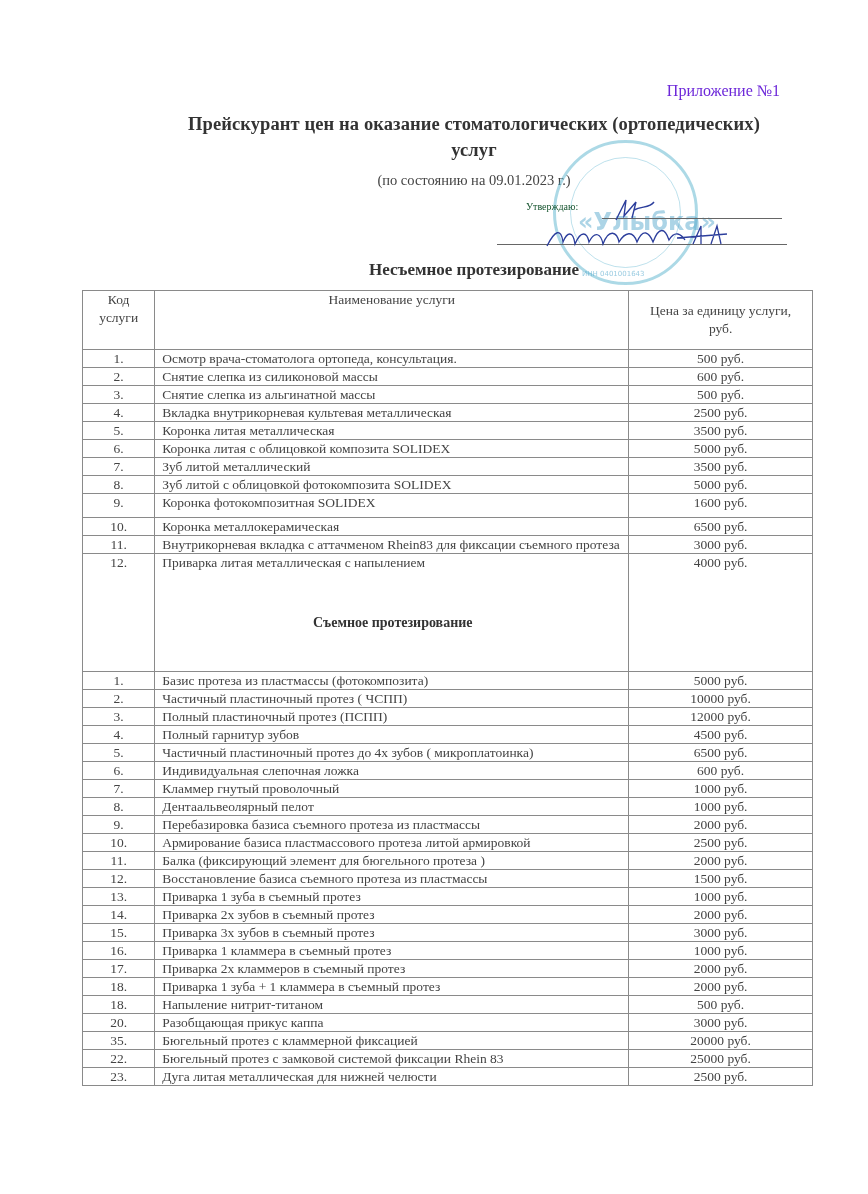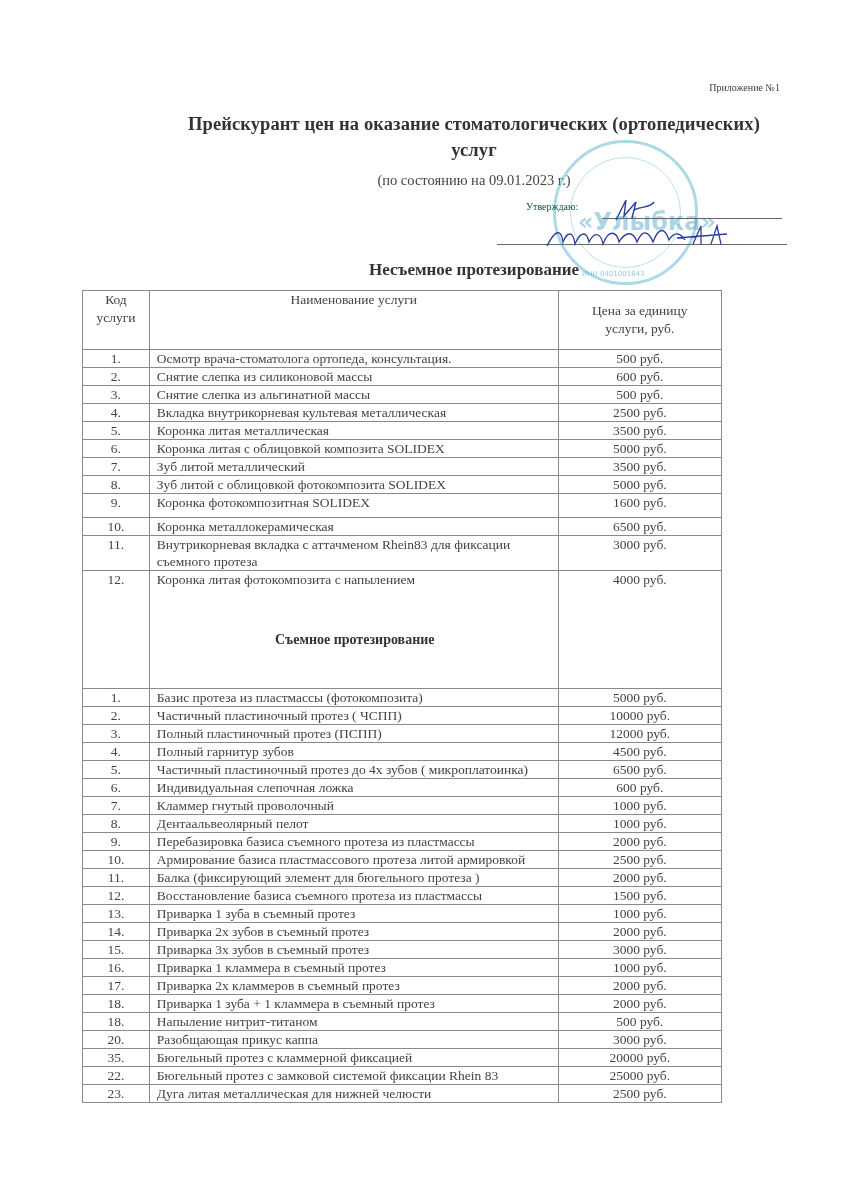--- a/index.html
+++ b/index.html
@@ -1,39 +1,39 @@
 <!DOCTYPE html>
 <html><head>
 <meta charset="utf-8">
 <style>
   * { box-sizing: border-box; margin: 0; padding: 0; }
   html, body { width: 868px; height: 1194px; background: #ffffff; overflow: hidden; }
   body { position: relative; font-family: "Liberation Serif", "DejaVu Serif", serif; color: #3a3a3a; }
 
-  .appendix { position: absolute; right: 88px; top: 82px; font-size: 10px; color: #404040; }
+  .appendix { position: absolute; right: 88px; top: 82px; font-size: 16px; color: #6d28d9; }
   .title { position: absolute; left: 0; width: 868px; text-align: center; font-weight: bold; font-size: 18.5px; color: #333; letter-spacing: 0.1px; }
   .title.l1 { top: 114px; left: 40px; }
   .title.l2 { top: 140px; left: 40px; }
   .asof { position: absolute; top: 172px; left: 40px; width: 868px; text-align: center; font-size: 14.5px; color: #444; }
 
   .approve { position: absolute; top: 201px; left: 526px; font-size: 10px; color: #14532d; }
   .approve-line1 { position: absolute; top: 218px; left: 602px; width: 180px; border-top: 1px solid #666; }
   .approve-line2 { position: absolute; top: 244px; left: 497px; width: 290px; border-top: 1px solid #666; }
 
   .stamp { position: absolute; left: 553px; top: 140px; width: 145px; height: 145px; border-radius: 50%;
            border: 3px solid rgba(70,170,200,0.45); }
   .stamp::after { content: ""; position: absolute; inset: 14px; border-radius: 50%; border: 1.5px solid rgba(70,170,200,0.35); }
   .stamp-name { position: absolute; left: 578px; top: 208px; font-size: 24px; font-family: "DejaVu Sans", sans-serif; font-weight: bold; color: rgba(70,160,200,0.45); }
   .stamp-inn { position: absolute; left: 582px; top: 270px; font-size: 7px; font-family: "DejaVu Sans", sans-serif; color: rgba(70,160,200,0.55); }
   .signature { position: absolute; left: 545px; top: 222px; width: 185px; height: 28px; }
   .signature2 { position: absolute; left: 612px; top: 196px; width: 45px; height: 26px; }
 
   .section1 { position: absolute; top: 260px; left: 40px; width: 868px; text-align: center; font-weight: bold; font-size: 17px; color: #333; }
 
-  table { position: absolute; left: 82px; top: 290px; width: 640px; border-collapse: collapse; font-size: 13.5px; color: #444; }
+  table { position: absolute; left: 82px; top: 290px; width: 731px; border-collapse: collapse; font-size: 13.5px; color: #444; }
   td, th { border: 1px solid #8a8a8a; font-weight: normal; padding: 0 5px; line-height: 17px; vertical-align: top; }
   th { text-align: center; font-size: 13.5px; line-height: 18px; }
   td.code { width: 70px; text-align: center; }
   td.name { width: 459px; text-align: left; padding-left: 7px; }
   td.price { width: 178px; text-align: center; }
   tr.tall td { padding-bottom: 6px; }
   tr.spacer td { height: 118px; }
   .section2 { text-align: center; font-weight: bold; font-size: 14px; color: #333; margin-top: 43px; }
 </style>
 </head>
@@ -120,21 +120,21 @@
         <td class="price">6500 руб.</td>
       </tr>
       <tr>
         <td class="code">11.</td>
         <td class="name">Внутрикорневая вкладка с аттачменом Rhein83 для фиксации съемного протеза</td>
         <td class="price">3000 руб.</td>
       </tr>
       <tr class="spacer">
         <td class="code">12.</td>
         <td class="name">
-          <div>Коронка литая фотокомпозита с напылением</div>
+          <div>Приварка литая металлическая с напылением</div>
           <div class="section2">Съемное протезирование</div>
         </td>
         <td class="price">4000 руб.</td>
       </tr>
       <tr>
         <td class="code">1.</td>
         <td class="name">Базис протеза из пластмассы (фотокомпозита)</td>
         <td class="price">5000 руб.</td>
       </tr>
       <tr>

